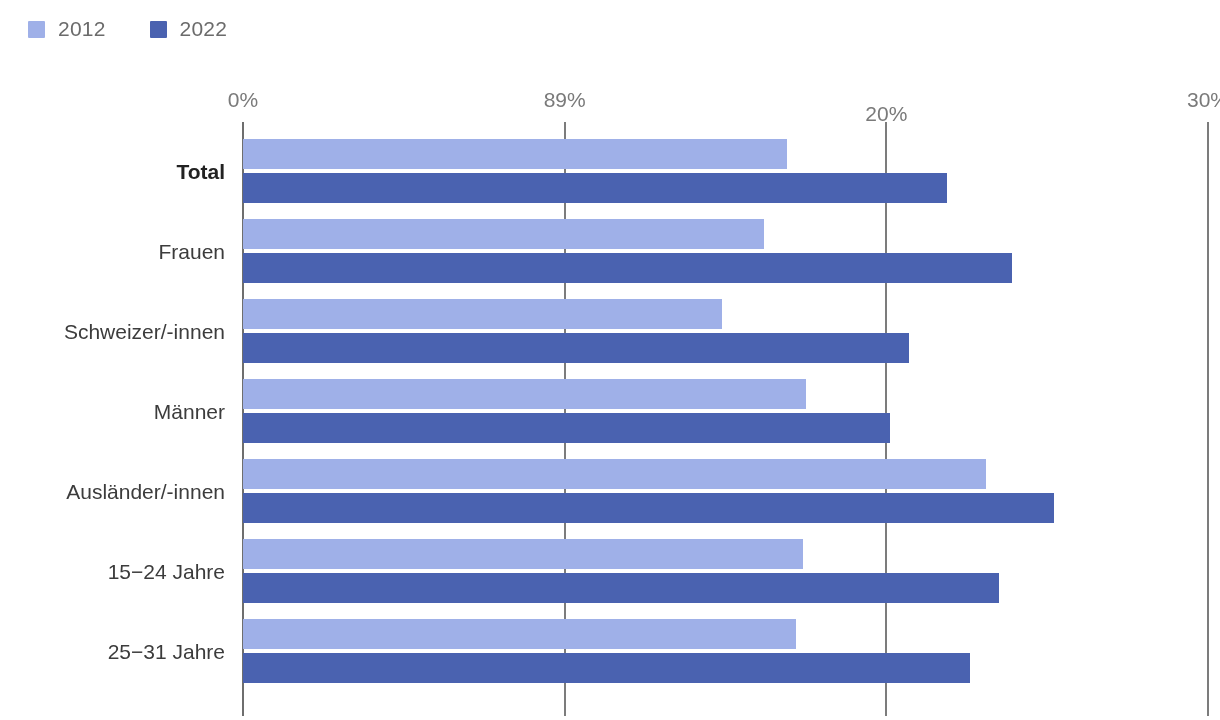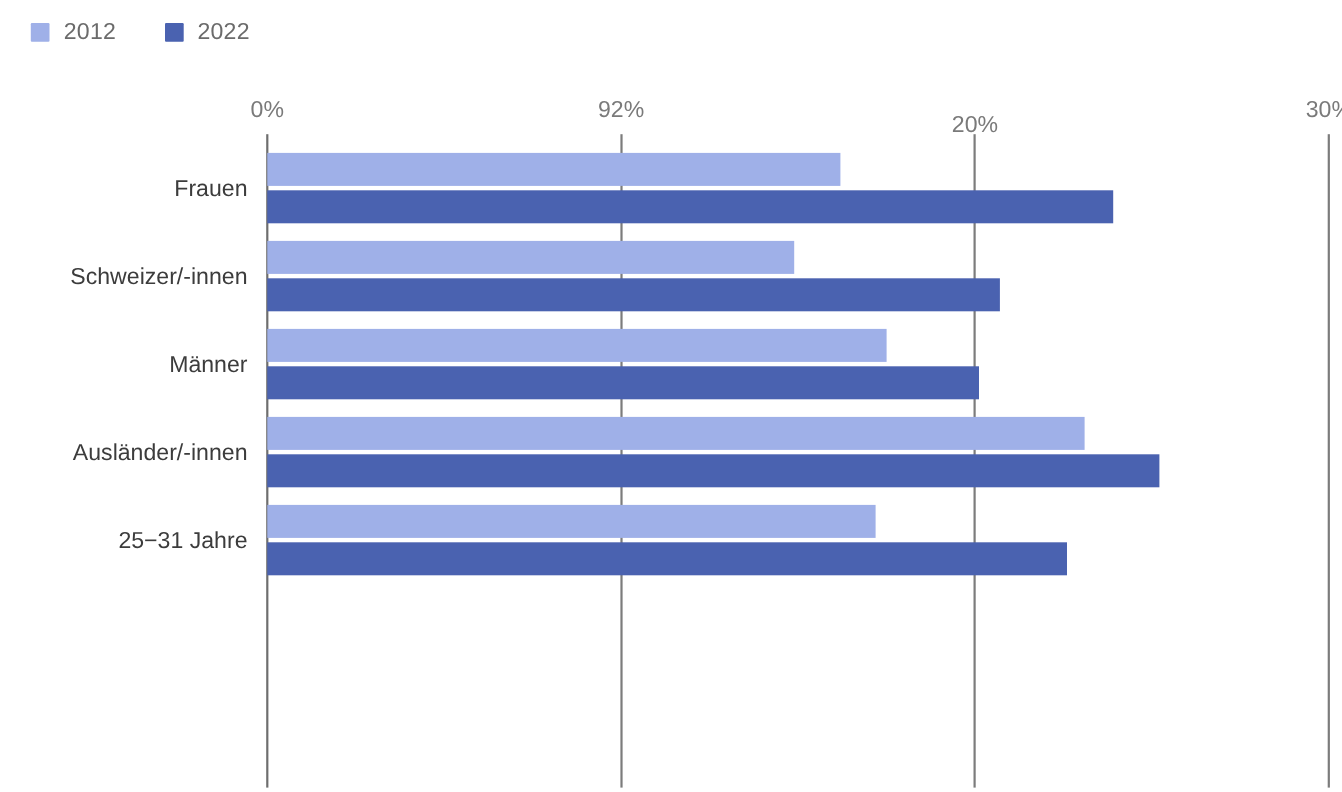--- a/index.html
+++ b/index.html
@@ -132,34 +132,41 @@
         <span class="legend-label">2012</span>
       </div>
       <div class="legend-entry">
         <span class="legend-swatch" style="background: rgb(74, 98, 176);"></span>
         <span class="legend-label">2022</span>
       </div>
     </div>
 
   <div id="xaxis-labels">
       <div class="xtick-label" style="left: 243px;">0%</div>
-      <div class="xtick-label" style="left: 564.667px;">92%</div>
+      <div class="xtick-label" style="left: 564.667px;">89%</div>
       <div class="xtick-label" style="left: 886.333px; margin-top: 14px;">20%</div>
       <div class="xtick-label" style="left: 1208px;">30%</div>
     </div>
 
   <div id="gridlines">
       <div class="gridline axis-zero" style="left: 242px;"></div>
       <div class="gridline" style="left: 563.667px;"></div>
       <div class="gridline" style="left: 885.333px;"></div>
       <div class="gridline" style="left: 1207px;"></div>
     </div>
 
   <div id="rows">
       <div class="cat-row">
+        <div class="cat-label is-bold">Total</div>
+        <div class="bars">
+          <div class="bar series-0" title="Total 2012: 16.9%" style="width: 543.617px; background: rgb(159, 176, 232);"></div>
+          <div class="bar series-1" title="Total 2022: 21.9%" style="width: 704.45px; background: rgb(74, 98, 176);"></div>
+        </div>
+      </div>
+      <div class="cat-row">
         <div class="cat-label">Frauen</div>
         <div class="bars">
           <div class="bar series-0" title="Frauen 2012: 16.2%" style="width: 521.1px; background: rgb(159, 176, 232);"></div>
           <div class="bar series-1" title="Frauen 2022: 23.9%" style="width: 768.783px; background: rgb(74, 98, 176);"></div>
         </div>
       </div>
       <div class="cat-row">
         <div class="cat-label">Schweizer/-innen</div>
         <div class="bars">
           <div class="bar series-0" title="Schweizer/-innen 2012: 14.9%" style="width: 479.283px; background: rgb(159, 176, 232);"></div>
@@ -174,20 +181,27 @@
         </div>
       </div>
       <div class="cat-row">
         <div class="cat-label">Ausländer/-innen</div>
         <div class="bars">
           <div class="bar series-0" title="Ausländer/-innen 2012: 23.1%" style="width: 743.05px; background: rgb(159, 176, 232);"></div>
           <div class="bar series-1" title="Ausländer/-innen 2022: 25.2%" style="width: 810.6px; background: rgb(74, 98, 176);"></div>
         </div>
       </div>
       <div class="cat-row">
+        <div class="cat-label">15−24 Jahre</div>
+        <div class="bars">
+          <div class="bar series-0" title="15−24 Jahre 2012: 17.4%" style="width: 559.7px; background: rgb(159, 176, 232);"></div>
+          <div class="bar series-1" title="15−24 Jahre 2022: 23.5%" style="width: 755.917px; background: rgb(74, 98, 176);"></div>
+        </div>
+      </div>
+      <div class="cat-row">
         <div class="cat-label">25−31 Jahre</div>
         <div class="bars">
           <div class="bar series-0" title="25−64 Jahre 2012: 17.2%" style="width: 553.267px; background: rgb(159, 176, 232);"></div>
           <div class="bar series-1" title="25−64 Jahre 2022: 22.6%" style="width: 726.967px; background: rgb(74, 98, 176);"></div>
         </div>
       </div>
     </div>
 
 </div>
 

